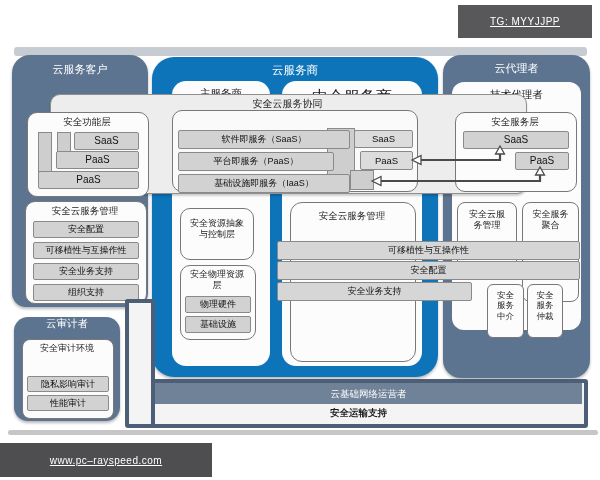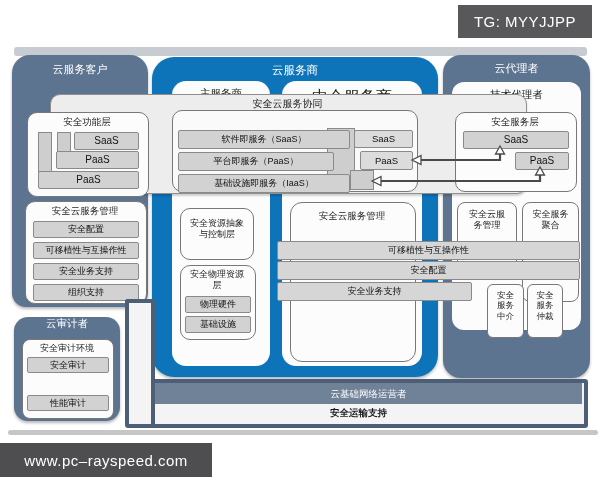--- a/index.html
+++ b/index.html
@@ -14,21 +14,21 @@
         box-shadow:0 2px 2px rgba(0,0,0,.18);}
   .bar{position:absolute;background:#d2d2d2;border:1px solid #8a8a8a;border-radius:2px;
        display:flex;align-items:center;justify-content:center;
        font-weight:400;font-size:9px;color:#111;line-height:1;}
   .gblock{position:absolute;background:#cecece;border:1px solid #8a8a8a;}
   .lbl{position:absolute;font-weight:400;color:#1c1c1c;text-align:center;line-height:1.22;}
   .wlbl{color:#ffffff;}
   .pre{white-space:pre-line;}
   .shadowstrip{position:absolute;background:#c7ccd2;border-radius:3px;}
   .wm{position:absolute;color:#fff;display:flex;align-items:center;justify-content:center;
-      font-size:15px;letter-spacing:.5px;}
+      font-size:10px;letter-spacing:.5px;text-decoration:underline;}
   svg{position:absolute;left:0;top:0;pointer-events:none;}
 </style>
 </head>
 <body>
 
 <div class="stage">
 
   <div class="shadowstrip" style="left:14px;top:47px;width:573px;height:9px;"></div>
   <div class="shadowstrip" style="left:8px;top:430px;width:590px;height:5px;background:#c6c6c6;"></div>
 
@@ -41,21 +41,21 @@
   <div class="bar" style="left:33px;top:221px;width:104px;height:15px;">安全配置</div>
   <div class="bar" style="left:33px;top:242px;width:104px;height:15px;">可移植性与互操作性</div>
   <div class="bar" style="left:33px;top:263px;width:104px;height:15px;">安全业务支持</div>
   <div class="bar" style="left:33px;top:284px;width:104px;height:15px;">组织支持</div>
 
   <div class="slate" style="left:14px;top:317px;width:106px;height:104px;border-radius:14px;">
     <div class="lbl wlbl" style="position:relative;width:100%;font-size:10.5px;">云审计者</div>
   </div>
   <div class="wbox" style="left:22px;top:339px;width:90px;height:78px;border-radius:8px;"></div>
   <div class="lbl" style="left:22px;top:343px;width:90px;font-size:9px;">安全审计环境</div>
-  <div class="bar" style="left:27px;top:357px;width:80px;height:14px;">安全审计</div>
+  <div class="bar" style="left:27px;top:376px;width:80px;height:14px;">隐私影响审计</div>
   <div class="bar" style="left:27px;top:395px;width:80px;height:14px;">性能审计</div>
 
   <div class="blue" style="left:152px;top:57px;width:286px;height:320px;border-radius:22px;">
     <div class="lbl wlbl" style="position:relative;width:100%;padding-top:6px;font-size:11.5px;">云服务商</div>
   </div>
   <div class="wcol" style="left:172px;top:81px;width:98px;height:285px;">
     <div class="lbl" style="position:relative;width:100%;padding-top:6px;font-size:10.5px;">主服务商</div>
   </div>
   <div class="wcol" style="left:282px;top:81px;width:140px;height:285px;">
     <div class="lbl" style="position:relative;width:100%;padding-top:6px;font-size:16px;">中介服务商</div>

